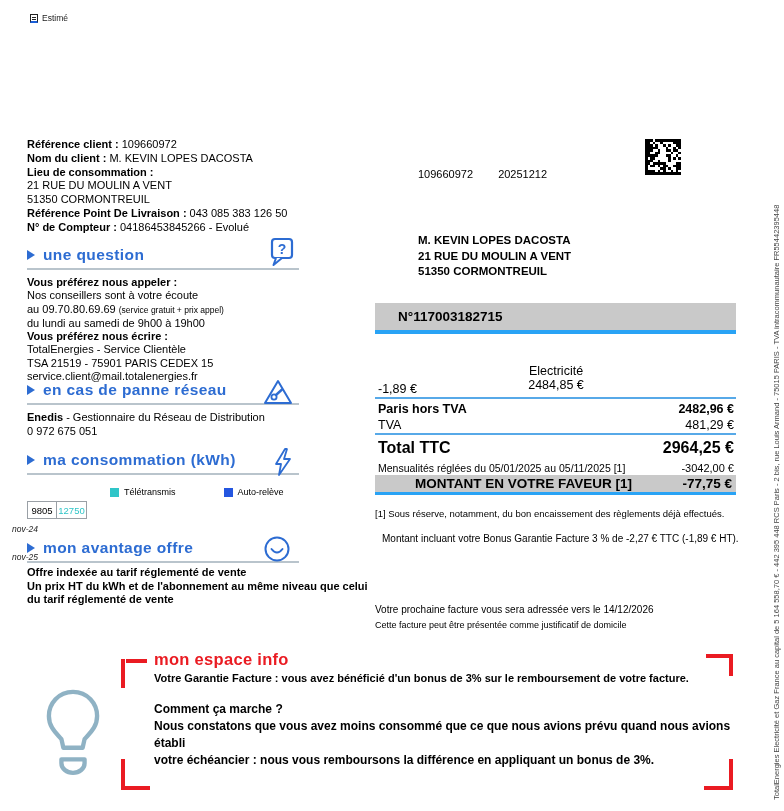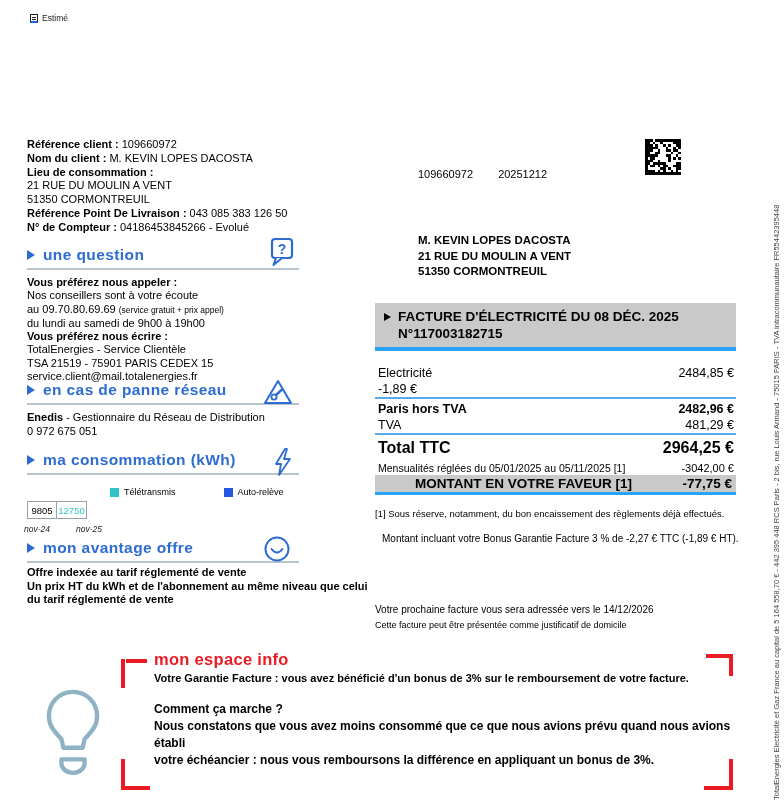--- a/index.html
+++ b/index.html
@@ -30,21 +30,21 @@
   .legend { position:absolute; left:110px; top:487px; display:flex; gap:48px; font-size:9px; }
   .legend-item { display:flex; align-items:center; gap:5px; }
   .sw { width:9px; height:9px; display:inline-block; }
   .sw-tele { background:#2fc5c8; }
   .sw-auto { background:#2456e0; }
 
   .readings { position:absolute; left:27px; top:501px; display:flex; }
   .read-box { width:30px; height:18px; border:1px solid #9aa0a6; display:flex; align-items:center; justify-content:center; font-size:9.5px; }
   .read-box + .read-box { border-left:none;text-align:right; }
   .read-box.teal { color:#2fc5c8; }
-  .periods { position:absolute; left:24px; top:524px; display:flex; gap:26px; font-size:8.5px; font-style:italic; color:#222; }
+  .periods { position:absolute; left:12px; top:524px; display:flex; gap:18px; font-size:8.5px; font-style:italic; color:#222;flex-direction:column; }
 
   .avantage-content { position:absolute; left:27px; top:566px; width:345px; font-size:11px; font-weight:bold; line-height:13.6px; }
 
   
   .barcode { position:absolute; left:645px; top:139px; width:36px; height:36px; }
   .refline { position:absolute; left:418px; top:168px; font-size:11px; }
   .refline span + span { margin-left:22px; }
   .mail-address { position:absolute; left:418px; top:233px; font-size:11.5px; font-weight:bold; line-height:15.5px; }
 
   .title-box { position:absolute; left:375px; top:303px; width:361px; background:#c9c9c9;
@@ -307,28 +307,24 @@
     <span>109660972</span>
     <span>20251212</span>
   </div>
   <div class="mail-address">
     <div>M. KEVIN LOPES DACOSTA</div>
     <div>21 RUE DU MOULIN A VENT</div>
     <div>51350 CORMONTREUIL</div>
   </div>
 
   <div class="title-box">
-    <div class="t1">
-      <span class="tri-black"></span>
-      <span>FACTURE D'ÉLECTRICITÉ DU 08 DÉC. 2025</span>
-    </div>
     <div class="t2">N°117003182715</div>
   </div>
 
-  <div class="amt-row" style="top:364px; height:17px;">
+  <div class="amt-row" style="top:364px; height:17px;flex-direction:column;">
     <span>Electricité</span>
       <span class="val">2484,85 €</span>
   </div>
   <div class="amt-row" style="top:381px; height:15px;">
       <span class="val">-1,89 €</span>
   </div>
   <div class="divider-blue" style="top:397px;"></div>
   <div class="amt-row bold" style="top:400px; height:17px;">
     <span>Paris hors TVA</span>
       <span class="val">2482,96 €</span>

